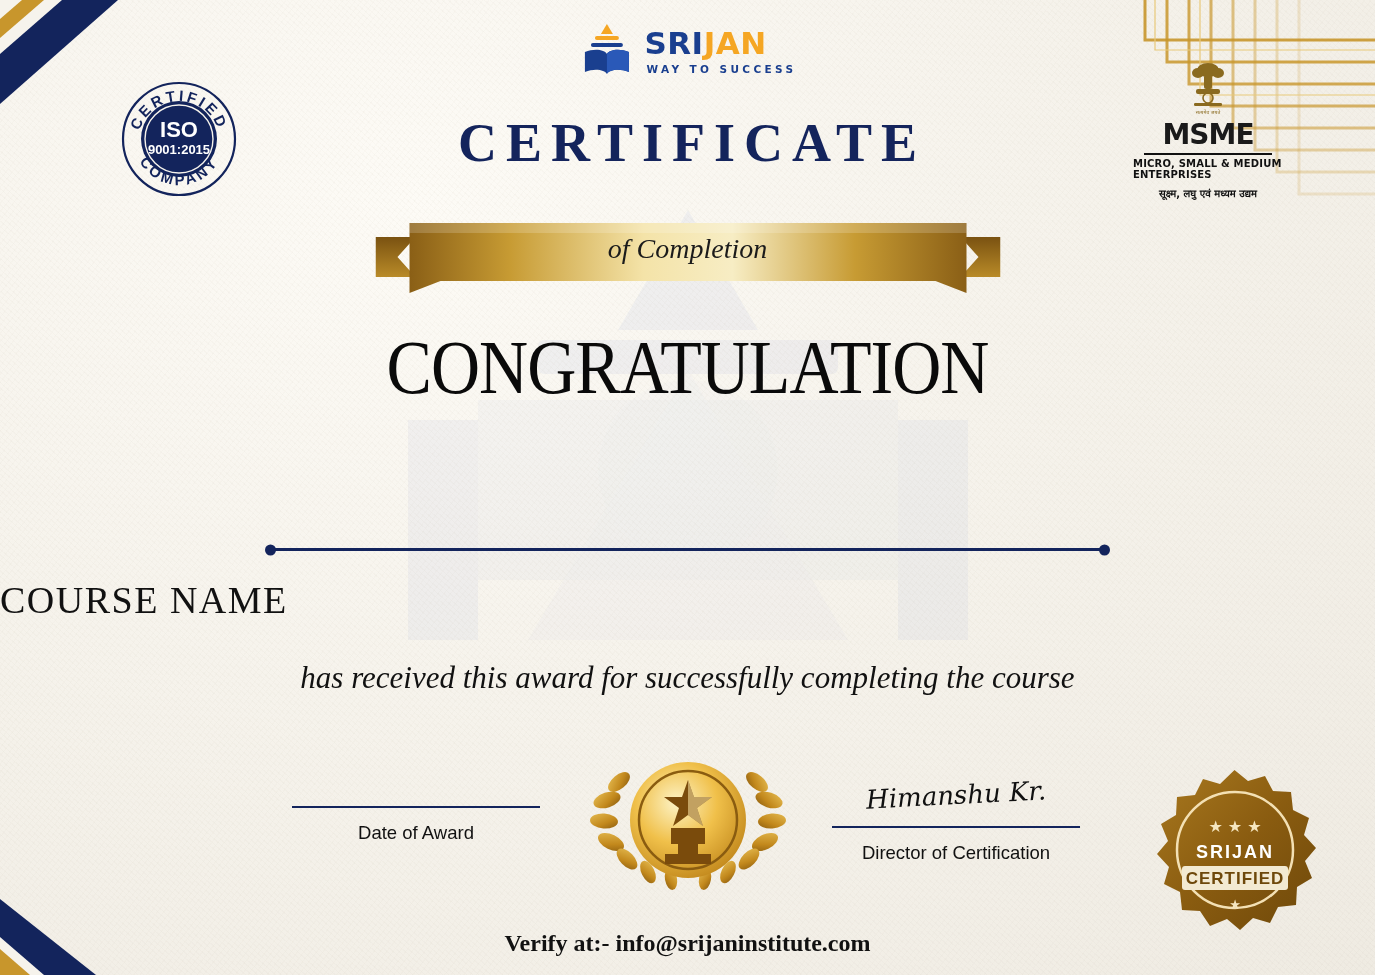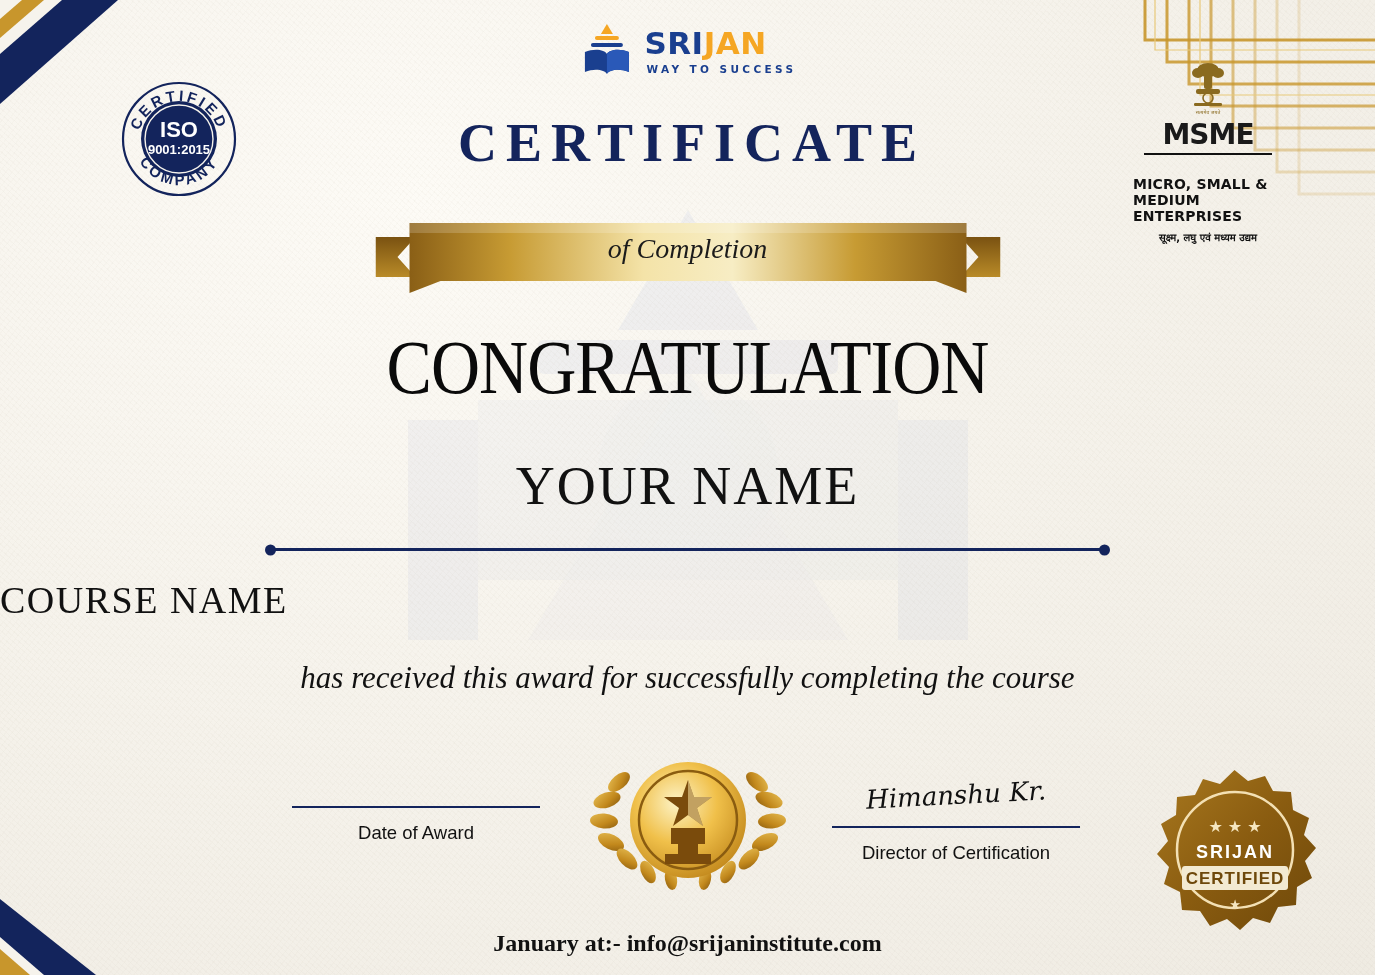--- a/index.html
+++ b/index.html
@@ -75,21 +75,21 @@
     position: absolute; right: 92px; top: 60px; width: 150px; z-index: 5;
     display: flex; flex-direction: column; align-items: center;
   }
   .msme-emblem { width: 46px; height: 56px; }
   .msme-word {
     font-family: "DejaVu Sans", sans-serif; font-weight: 800;
     font-size: 28px; letter-spacing: -1px; color: #1a1a1a; margin-top: 2px;
   }
   .msme-sub1 {
     font-family: "DejaVu Sans", sans-serif; font-weight: 700;
-    font-size: 14px; color: #111; margin-top: 20px; letter-spacing: 0.2px;
+    font-size: 10px; color: #111; margin-top: 2px; letter-spacing: 0.2px;
   }
   .msme-sub2 {
     font-family: "DejaVu Sans", sans-serif; font-weight: 700;
     font-size: 10px; color: #111; margin-top: 6px;
   }
   .msme-rule { width: 128px; height: 1.5px; background: #111; margin: 2px 0 1px; }
 
   
   .title {
     position: absolute; left: 0; right: 0; top: 112px;
@@ -318,21 +318,20 @@
     </defs>
     <polygon points="0,14 40,14 22,34 40,54 0,54" fill="url(#goldDark)"></polygon>
     <polygon points="625,14 585,14 603,34 585,54 625,54" fill="url(#goldDark)"></polygon>
     <path d="M34 0 H591 V70 L560 58 H65 L34 70 Z" fill="url(#goldGrad)"></path>
     <path d="M34 0 H591 V10 H34 Z" fill="#ffffff" opacity="0.18"></path>
   </svg>
   <div class="ribbon-label">of Completion</div>
 
   <div class="congrats">CONGRATULATION</div>
 
-  <div class="recipient">YOUR NAME</div>
   <div class="divider"></div>
 
   <div class="course">COURSE NAME</div>
 
   <div class="statement">has received this award for successfully completing the course</div>
 
   <svg class="medal" viewBox="0 0 210 155">
     <defs>
       <radialGradient id="medGrad" cx="40%" cy="35%" r="70%">
         <stop offset="0%" stop-color="#fdf3c6"></stop>
@@ -401,15 +400,15 @@
       <polygon points="82.5,0 96,11 113,6 121,21 139,22 141,40 157,48 152,65 164,78 153,91 160,108 145,117 144,135 126,137 118,153 101,148 88,160 75,149 58,156 48,141 30,140 28,122 12,114 17,97 5,84 16,71 9,54 24,45 25,27 43,25 51,9 68,14 Z"></polygon>
     </g>
     <circle cx="83" cy="80" r="58" fill="none" stroke="#f3e0b4" stroke-width="2.5"></circle>
     <text x="83" y="62" text-anchor="middle" font-family="DejaVu Sans, sans-serif" font-size="16" fill="#f5e6c0">★ ★ ★</text>
     <text x="83" y="88" text-anchor="middle" font-family="Liberation Sans, sans-serif" font-size="18" font-weight="bold" fill="#ffffff" letter-spacing="2">SRIJAN</text>
     <rect x="30" y="96" width="106" height="24" rx="3" fill="#f3ead2"></rect>
     <text x="83" y="114" text-anchor="middle" font-family="Liberation Sans, sans-serif" font-size="17" font-weight="bold" fill="#6e480a" letter-spacing="1">CERTIFIED</text>
     <text x="83" y="139" text-anchor="middle" font-family="DejaVu Sans, sans-serif" font-size="13" fill="#f5e6c0">★</text>
   </svg>
 
-  <div class="verify">January at:- info@srijaninstitute.com</div>
+  <div class="verify">Verify at:- info@srijaninstitute.com</div>
 
 </div>
 
 </body></html>

